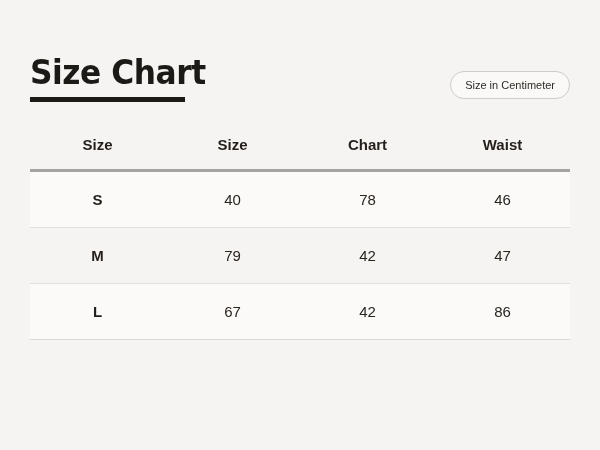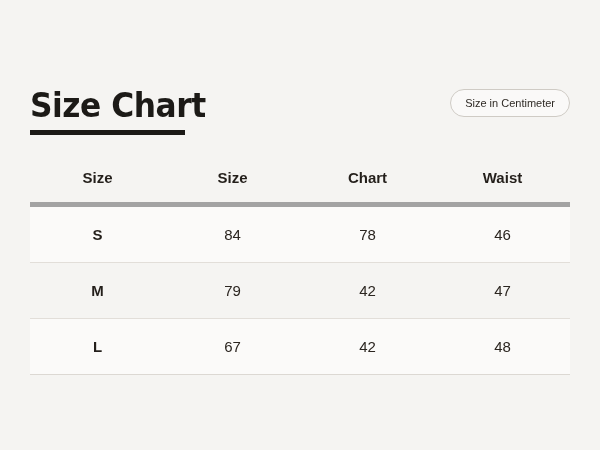--- a/index.html
+++ b/index.html
@@ -12,21 +12,21 @@
     background: #f5f4f2;
     font-family: "Liberation Sans", sans-serif;
     color: #2b2520;
     overflow: hidden;
   }
   .page {
     position: relative;
     width: 600px;
     height: 450px;
     box-sizing: border-box;
-    padding: 88px 30px 0 30px;
+    padding: 55px 30px 0 30px;
   }
   .header-row {
     display: flex;
     align-items: flex-start;
     justify-content: space-between;
   }
   .title-block {
     display: inline-block;
   }
   .title {
@@ -40,42 +40,42 @@
     transform: scaleX(0.92);
     transform-origin: left center;
     white-space: nowrap;
   }
   .title-underline {
     width: 155px;
     height: 5px;
     background: #1c1a17;
   }
   .unit-pill {
-    margin-top: 1px;
+    margin-top: 16px;
     border: 1px solid #cfcbc5;
     border-radius: 14px;
     background: #faf9f8;
     padding: 7px 14px;
     font-size: 11px;
     color: #2f2a25;
     white-space: nowrap;
   }
   .table {
     margin-top: 26px;
     width: 100%;
     border-collapse: collapse;
     table-layout: fixed;
   }
   .table th {
     font-size: 15px;
     font-weight: bold;
     color: #241f1b;
     padding: 8px 0 16px 0;
     text-align: center;
-    border-bottom: 5px solid #a3a3a3;
+    border-bottom: 3px solid #a3a3a3;
   }
   .table td {
     font-size: 15px;
     padding: 19px 0;
     text-align: center;
     color: #2b2520;
     border-bottom: 1px solid #e2ded9;
     background: #fbfaf9;
   }
   .table td.size-cell {
@@ -107,32 +107,32 @@
       <tr>
         <th>Size</th>
         <th>Size</th>
         <th>Chart</th>
         <th>Waist</th>
       </tr>
     </thead>
     <tbody>
       <tr>
         <td class="size-cell">S</td>
-        <td>84</td>
+        <td>40</td>
         <td>78</td>
         <td>46</td>
       </tr>
       <tr>
         <td class="size-cell">M</td>
         <td>79</td>
         <td>42</td>
         <td>47</td>
       </tr>
       <tr>
         <td class="size-cell">L</td>
         <td>67</td>
         <td>42</td>
-        <td>48</td>
+        <td>86</td>
       </tr>
     </tbody>
   </table>
 
 </div>
 
 </body></html>

